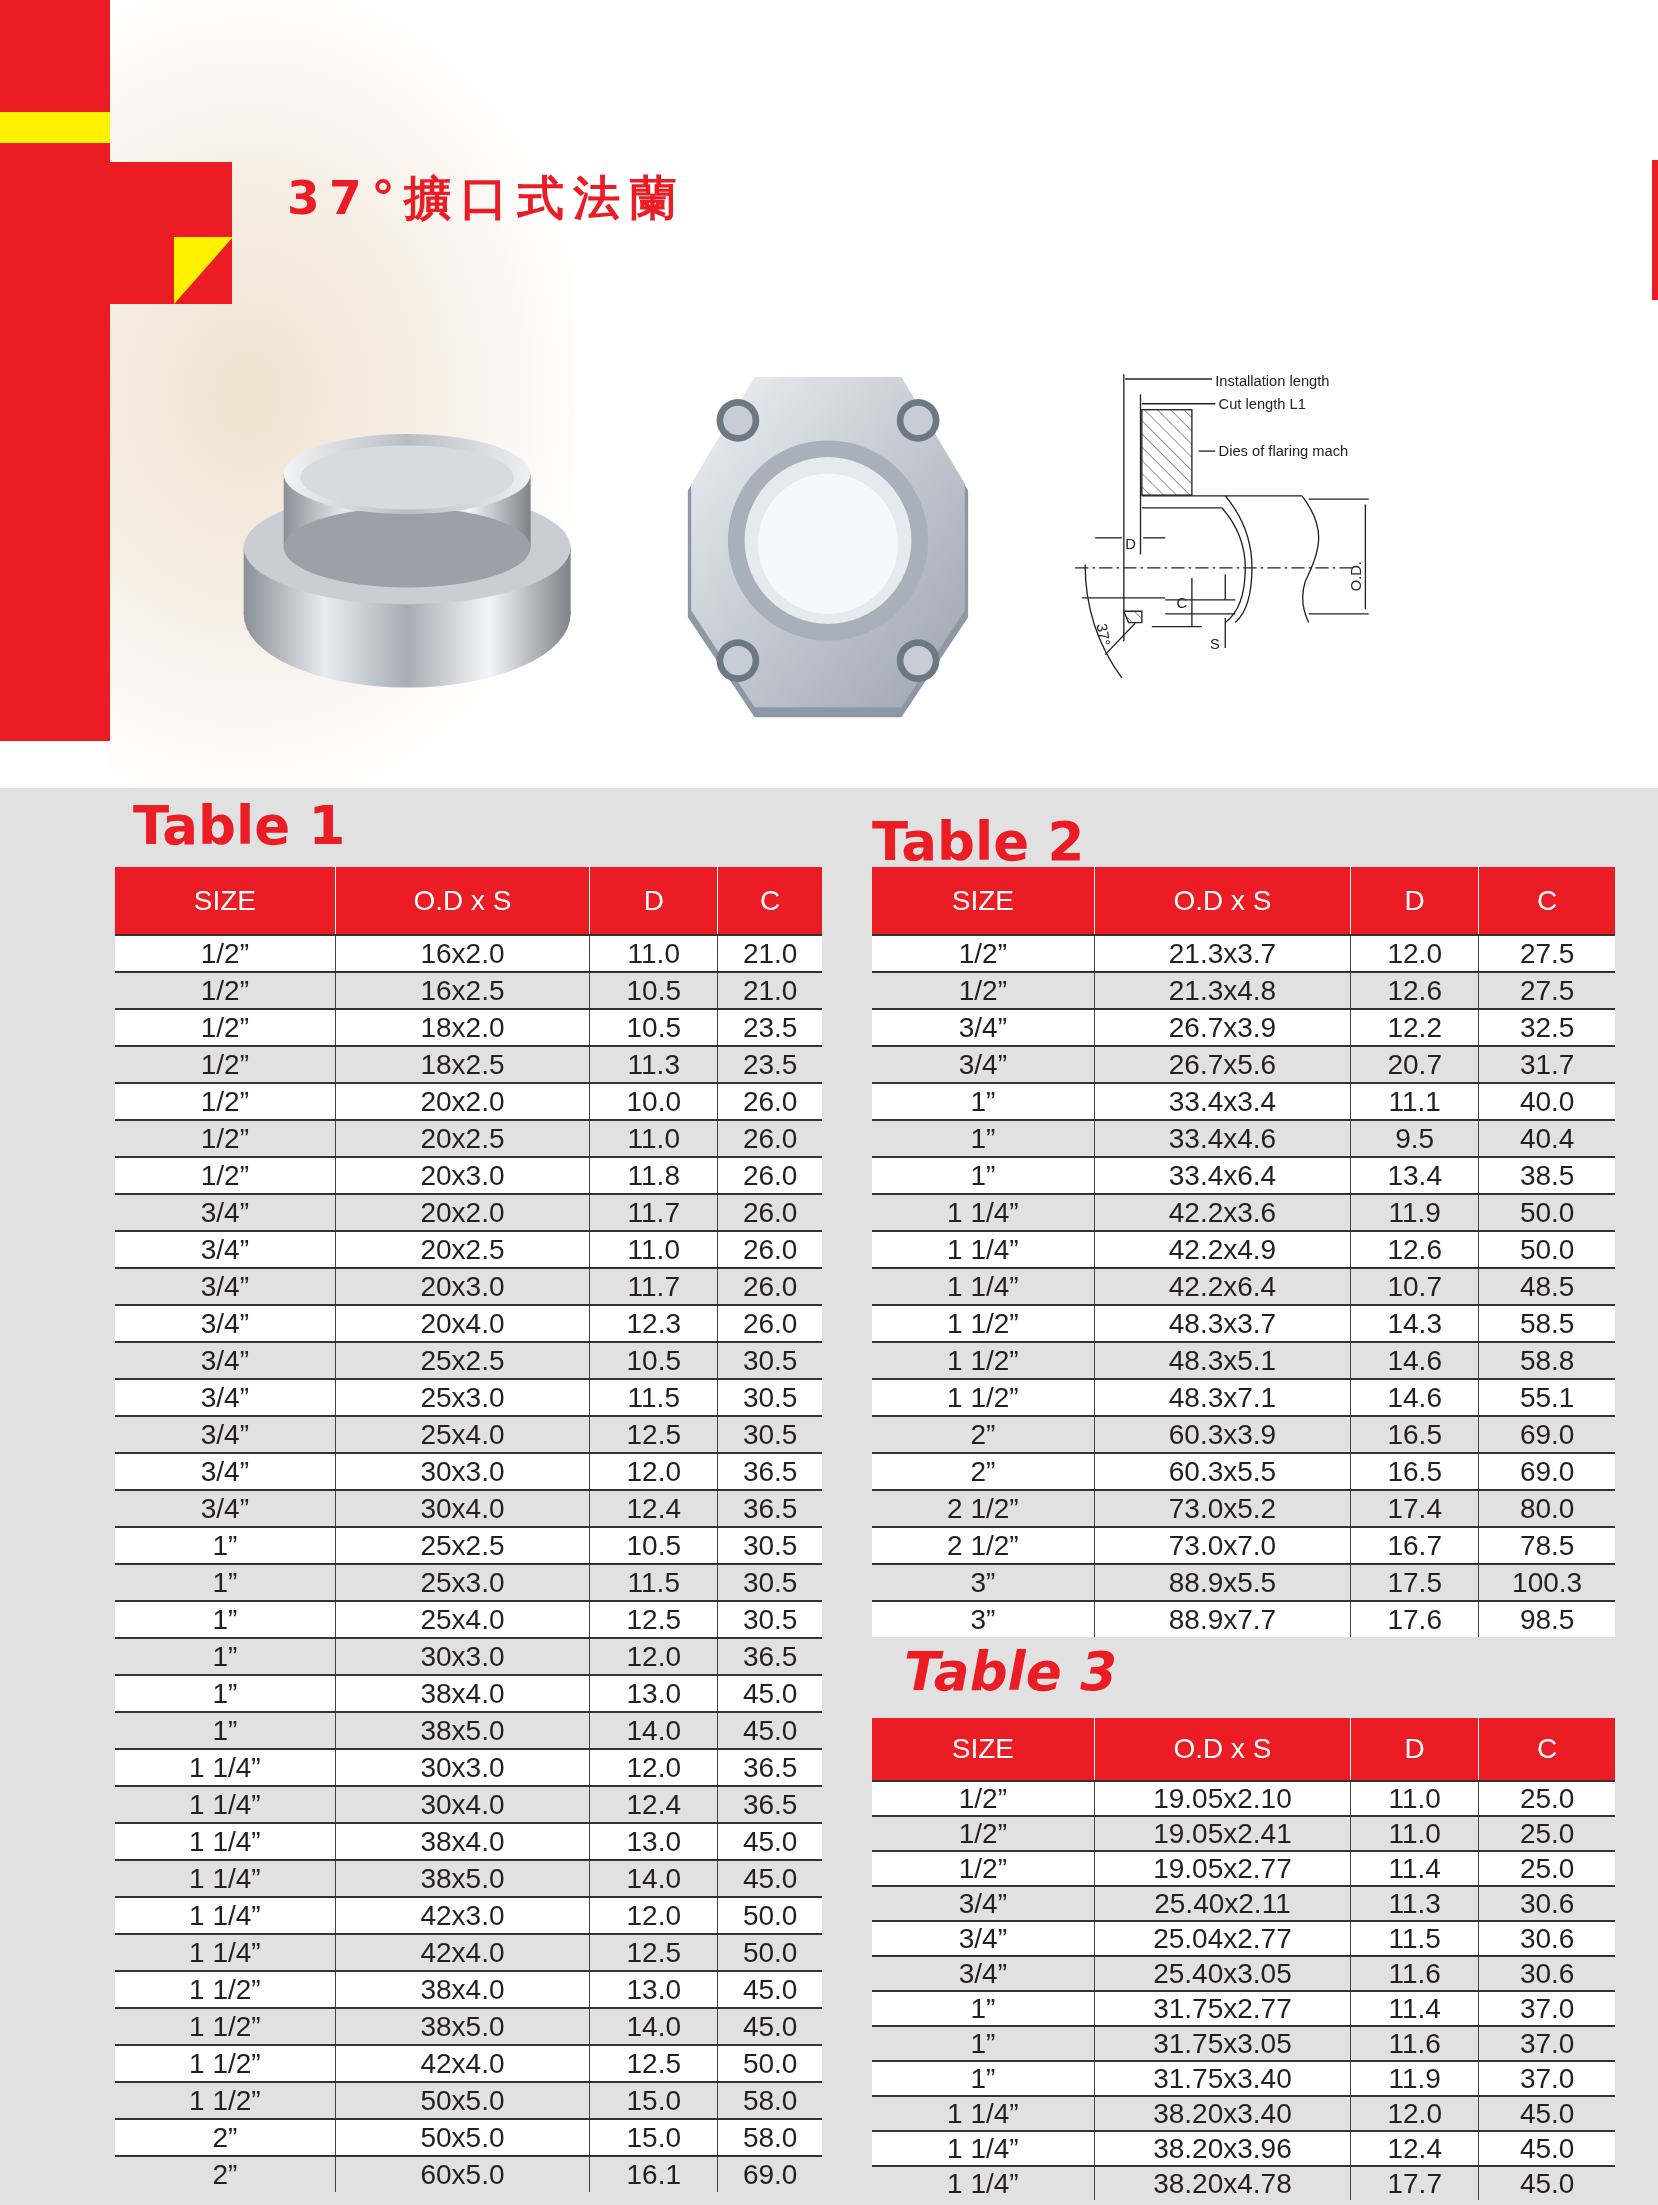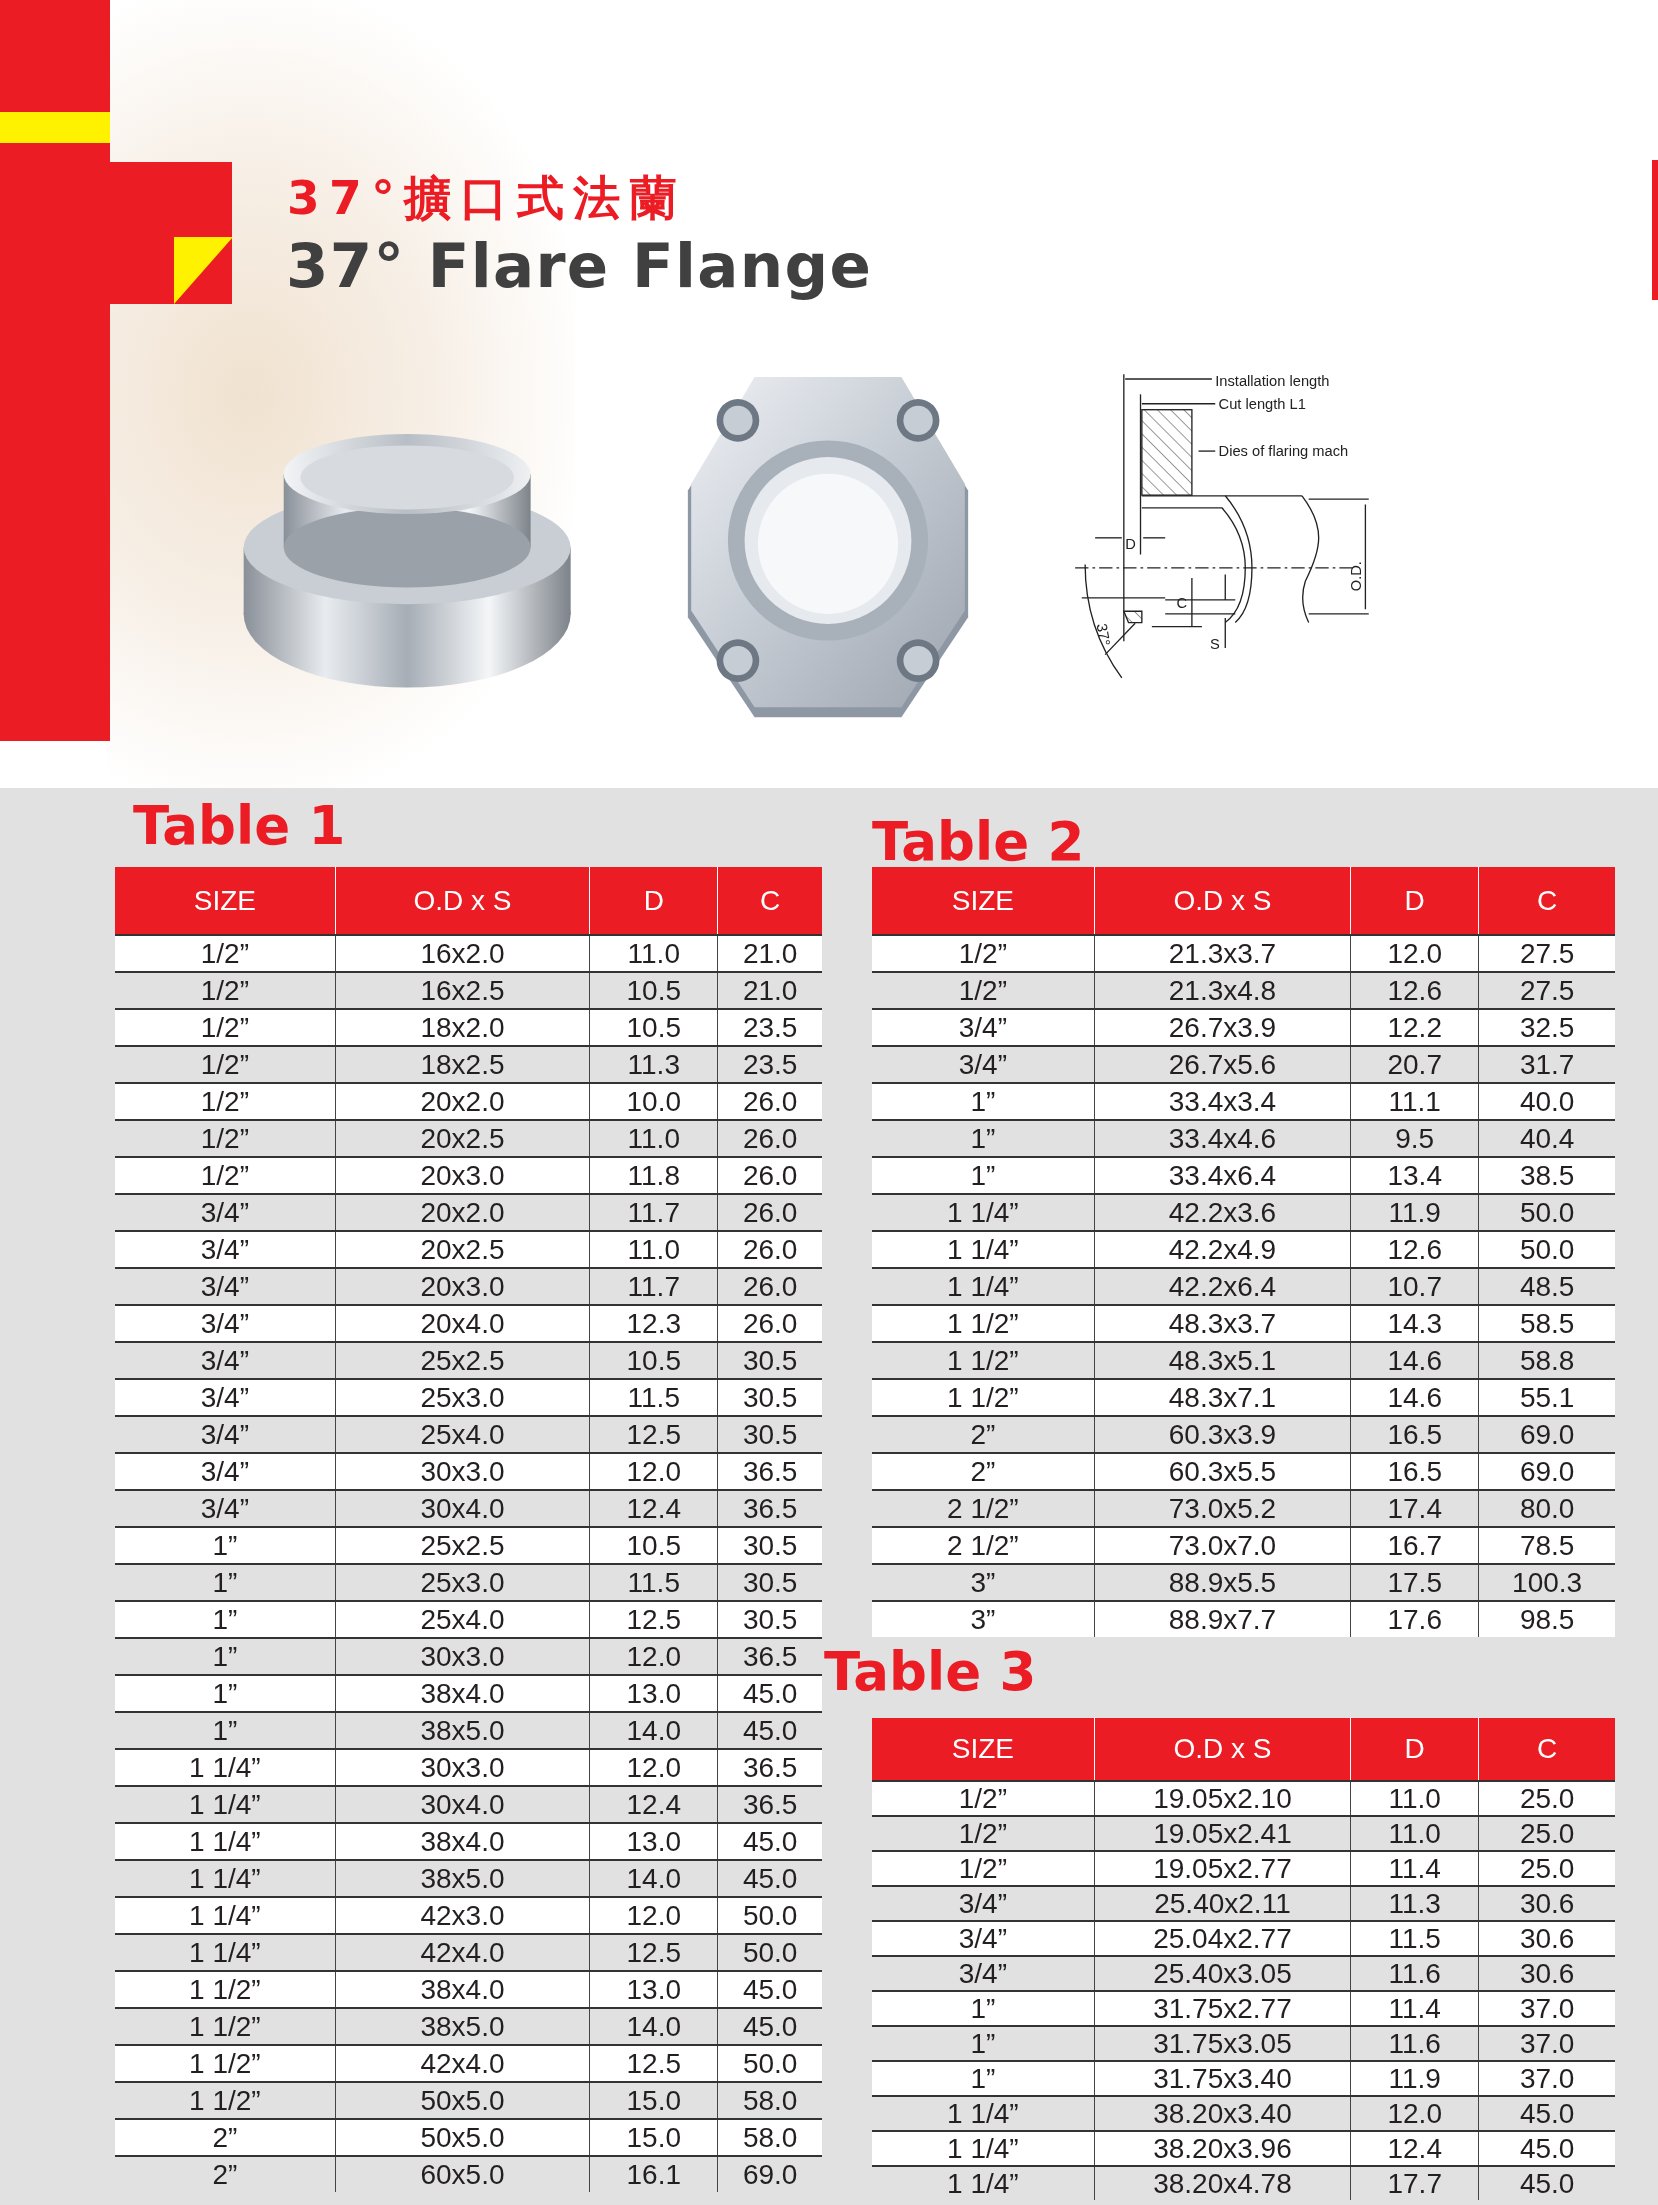--- a/index.html
+++ b/index.html
@@ -36,21 +36,20 @@
 
 <div class="top">
   <div class="photo-bg"></div>
   <div class="red-bar"></div>
   <div class="yellow-band"></div>
   <div class="red-block"></div>
   <div class="yellow-tri"></div>
   <div class="right-tab"></div>
 
   <div class="title-cn">37°擴口式法蘭</div>
-  <div class="title-en">37° Flare Flange</div>
 
   <svg class="prod1" viewBox="0 0 520 400">
     <defs>
       <linearGradient id="metal" x1="0" x2="1" y1="0" y2="0">
         <stop offset="0" stop-color="#8a9098"></stop>
         <stop offset="0.25" stop-color="#e8ecf0"></stop>
         <stop offset="0.5" stop-color="#a6adb5"></stop>
         <stop offset="0.75" stop-color="#f4f6f8"></stop>
         <stop offset="1" stop-color="#7d838a"></stop>
       </linearGradient>
@@ -492,21 +491,21 @@
         </tr>
         <tr>
           <td>3”</td>
           <td>88.9x7.7</td>
           <td>17.6</td>
           <td>98.5</td>
         </tr>
       </tbody>
   </table>
 
-  <div class="tbl-title" style="left:824px;top:853px;">Table 3</div>
+  <div class="tbl-title" style="left:904px;top:853px;font-style:italic;">Table 3</div>
   <table id="t3" style="left:872px;top:930px;width:743px;">
     <colgroup>
         <col style="width:222px">
         <col style="width:256px">
         <col style="width:128px">
         <col style="width:136px">
       </colgroup>
     <thead>
         <tr>
           <th>SIZE</th>

